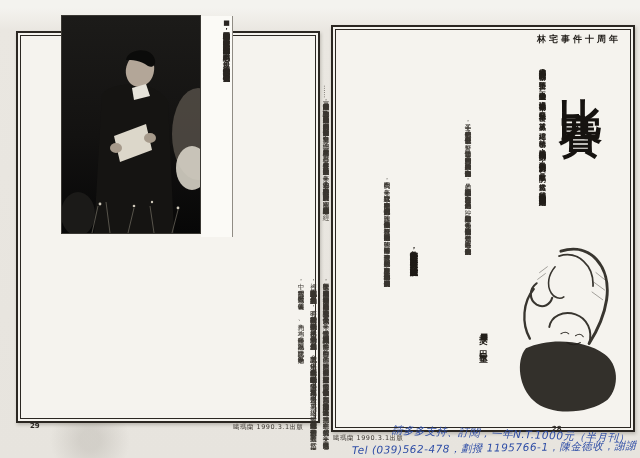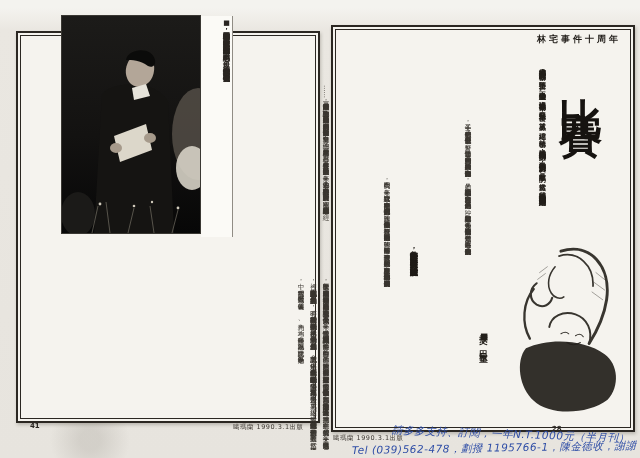--- a/index.html
+++ b/index.html
@@ -122,21 +122,21 @@
         <path d="M36,118 C60,107 96,109 117,124 C131,134 133,157 120,171 C99,187 59,187 44,172 C29,159 25,131 36,118 Z" fill="#23201c" opacity=".93"></path>
         <g fill="none" stroke="#6e6а5f" stroke-width="1" opacity=".6">
           <path d="M48,128 C70,120 98,122 112,132"></path>
           <path d="M46,146 C68,138 96,140 112,150"></path>
         </g>
       </svg>
     </div>
 
   </div>
 
-  <div class="pagenum" id="pagenum-left">41</div>
+  <div class="pagenum" id="pagenum-left">29</div>
   <div class="imprint" id="imprint-left">噶瑪蘭 1990.3.1出版</div>
   <div class="imprint" id="imprint-right">噶瑪蘭 1990.3.1出版</div>
   <div class="pagenum" id="pagenum-right">28</div>
 
   <div class="hw" id="hw-mid">請多多支持、訂閱，一年N.T.1000元（半月刊），並介紹朋友！</div>
   <div class="hw" id="hw-bot">Tel (039)562-478，劃撥 1195766-1，陳金德收，謝謝！回台後敘</div>
 
 </div>
 
 </body></html>

